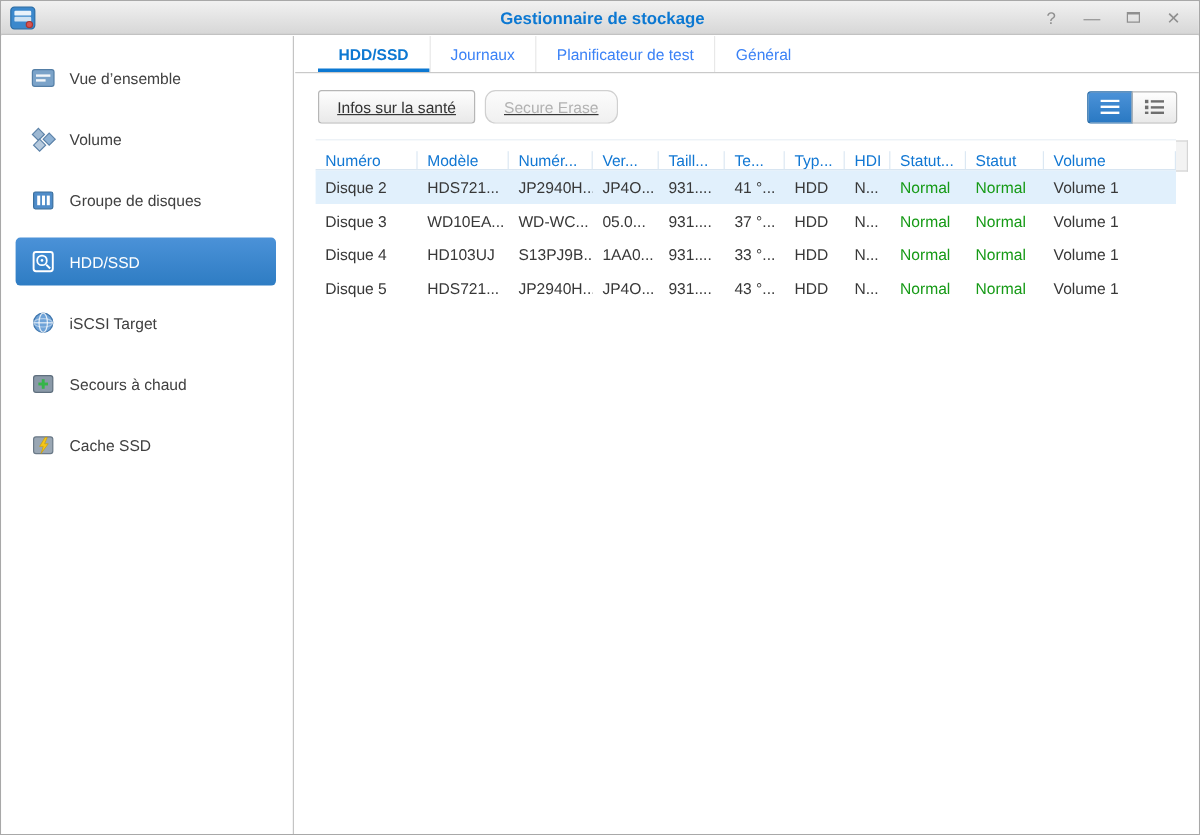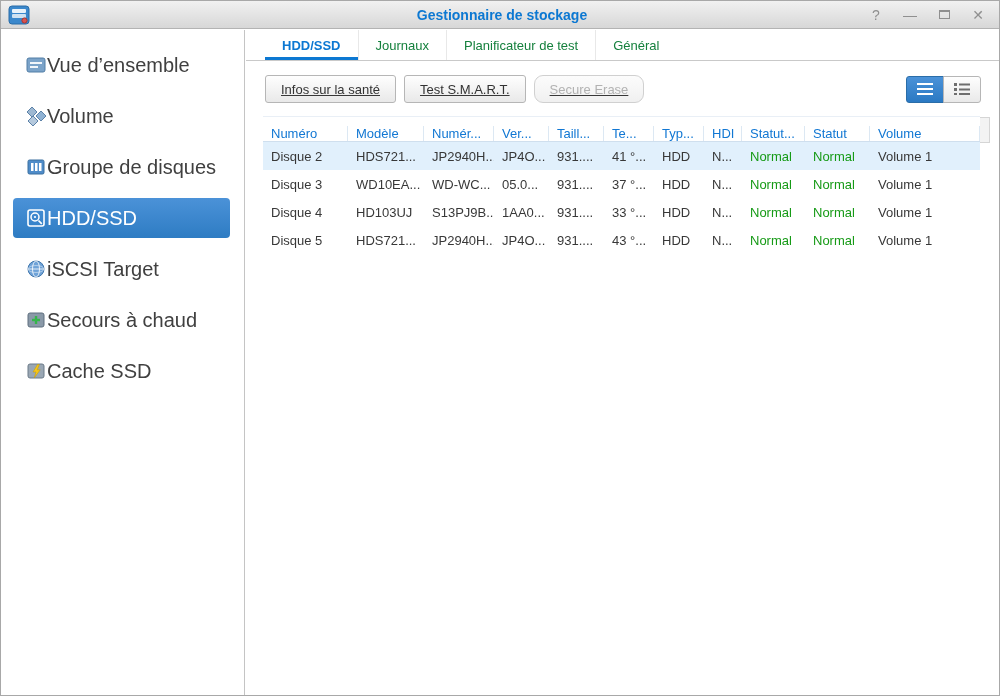--- a/index.html
+++ b/index.html
@@ -23,36 +23,36 @@
   .win-controls { margin-left:auto; margin-right:14px; z-index:2; display:flex; align-items:center; gap:20px; }
   .win-btn { color:#8f8f8f; font-size:14px; line-height:14px; cursor:pointer; display:flex; align-items:center; justify-content:center; min-width:14px; height:16px; }
   .maximize-box { width:11px; height:9px; border:1px solid #8f8f8f; border-top-width:2px; }
 
   
   .sidebar {
     position:absolute; top:29px; left:0; bottom:0; width:244px;
     background:#fff; border-right:1px solid #c4c4c4; padding-top:15px;
   }
   .side-item {
-    display:flex; align-items:center; height:40px;
+    display:flex; align-items:center; gap:11px; height:40px;
     margin:0 14px 11px 12px; padding-left:12px; border-radius:4px;
-    font-size:20px; color:#404040; cursor:pointer;
+    font-size:13px; color:#404040; cursor:pointer;
   }
   .side-item.active {
     background:linear-gradient(#4b92d8,#2e7cc3);
     color:#fff;
   }
   .side-item svg { flex:none; }
 
   
   .main { position:absolute; left:245px; top:29px; right:0; bottom:0; background:#fff; }
   .tabbar { display:flex; height:31px; padding-left:19px; border-bottom:1px solid #c9c9c9; }
   .tab {
     display:flex; align-items:center; padding:0 17px; font-size:13px;
-    color:#15803d; cursor:pointer; border-right:1px solid #e8e8e8;
+    color:#3b82f6; cursor:pointer; border-right:1px solid #e8e8e8;
   }
   .tab:last-child { border-right:none; }
   .tab.active { color:#0c78d2; font-weight:bold; box-shadow:inset 0 -3px 0 #0c78d2; }
 
   
   .toolbar { display:flex; align-items:center; margin:14px 18px 0 19px;text-decoration:underline; }
   .btn {
     height:28px; padding:0 15px; font-size:13px; color:#333;
     background:linear-gradient(#fefefe,#e9e9e9); border:1px solid #b6b6b6;
     border-radius:3px; margin-right:8px; cursor:pointer; display:flex; align-items:center;
@@ -198,21 +198,20 @@
 
     <div class="tabbar">
       <div class="tab active">HDD/SSD</div>
       <div class="tab">Journaux</div>
       <div class="tab">Planificateur de test</div>
       <div class="tab">Général</div>
     </div>
 
     <div class="toolbar">
       <button class="btn">Infos sur la santé</button>
-      <button class="btn">Test S.M.A.R.T.</button>
       <button class="btn disabled">Secure Erase</button>
       <div class="view-toggle">
         <div class="toggle-btn active">
           <svg width="16" height="12" viewBox="0 0 16 12">
             <rect y="0" width="16" height="2" fill="#fff"></rect>
             <rect y="5" width="16" height="2" fill="#fff"></rect>
             <rect y="10" width="16" height="2" fill="#fff"></rect>
           </svg>
         </div>
         <div class="toggle-btn">

